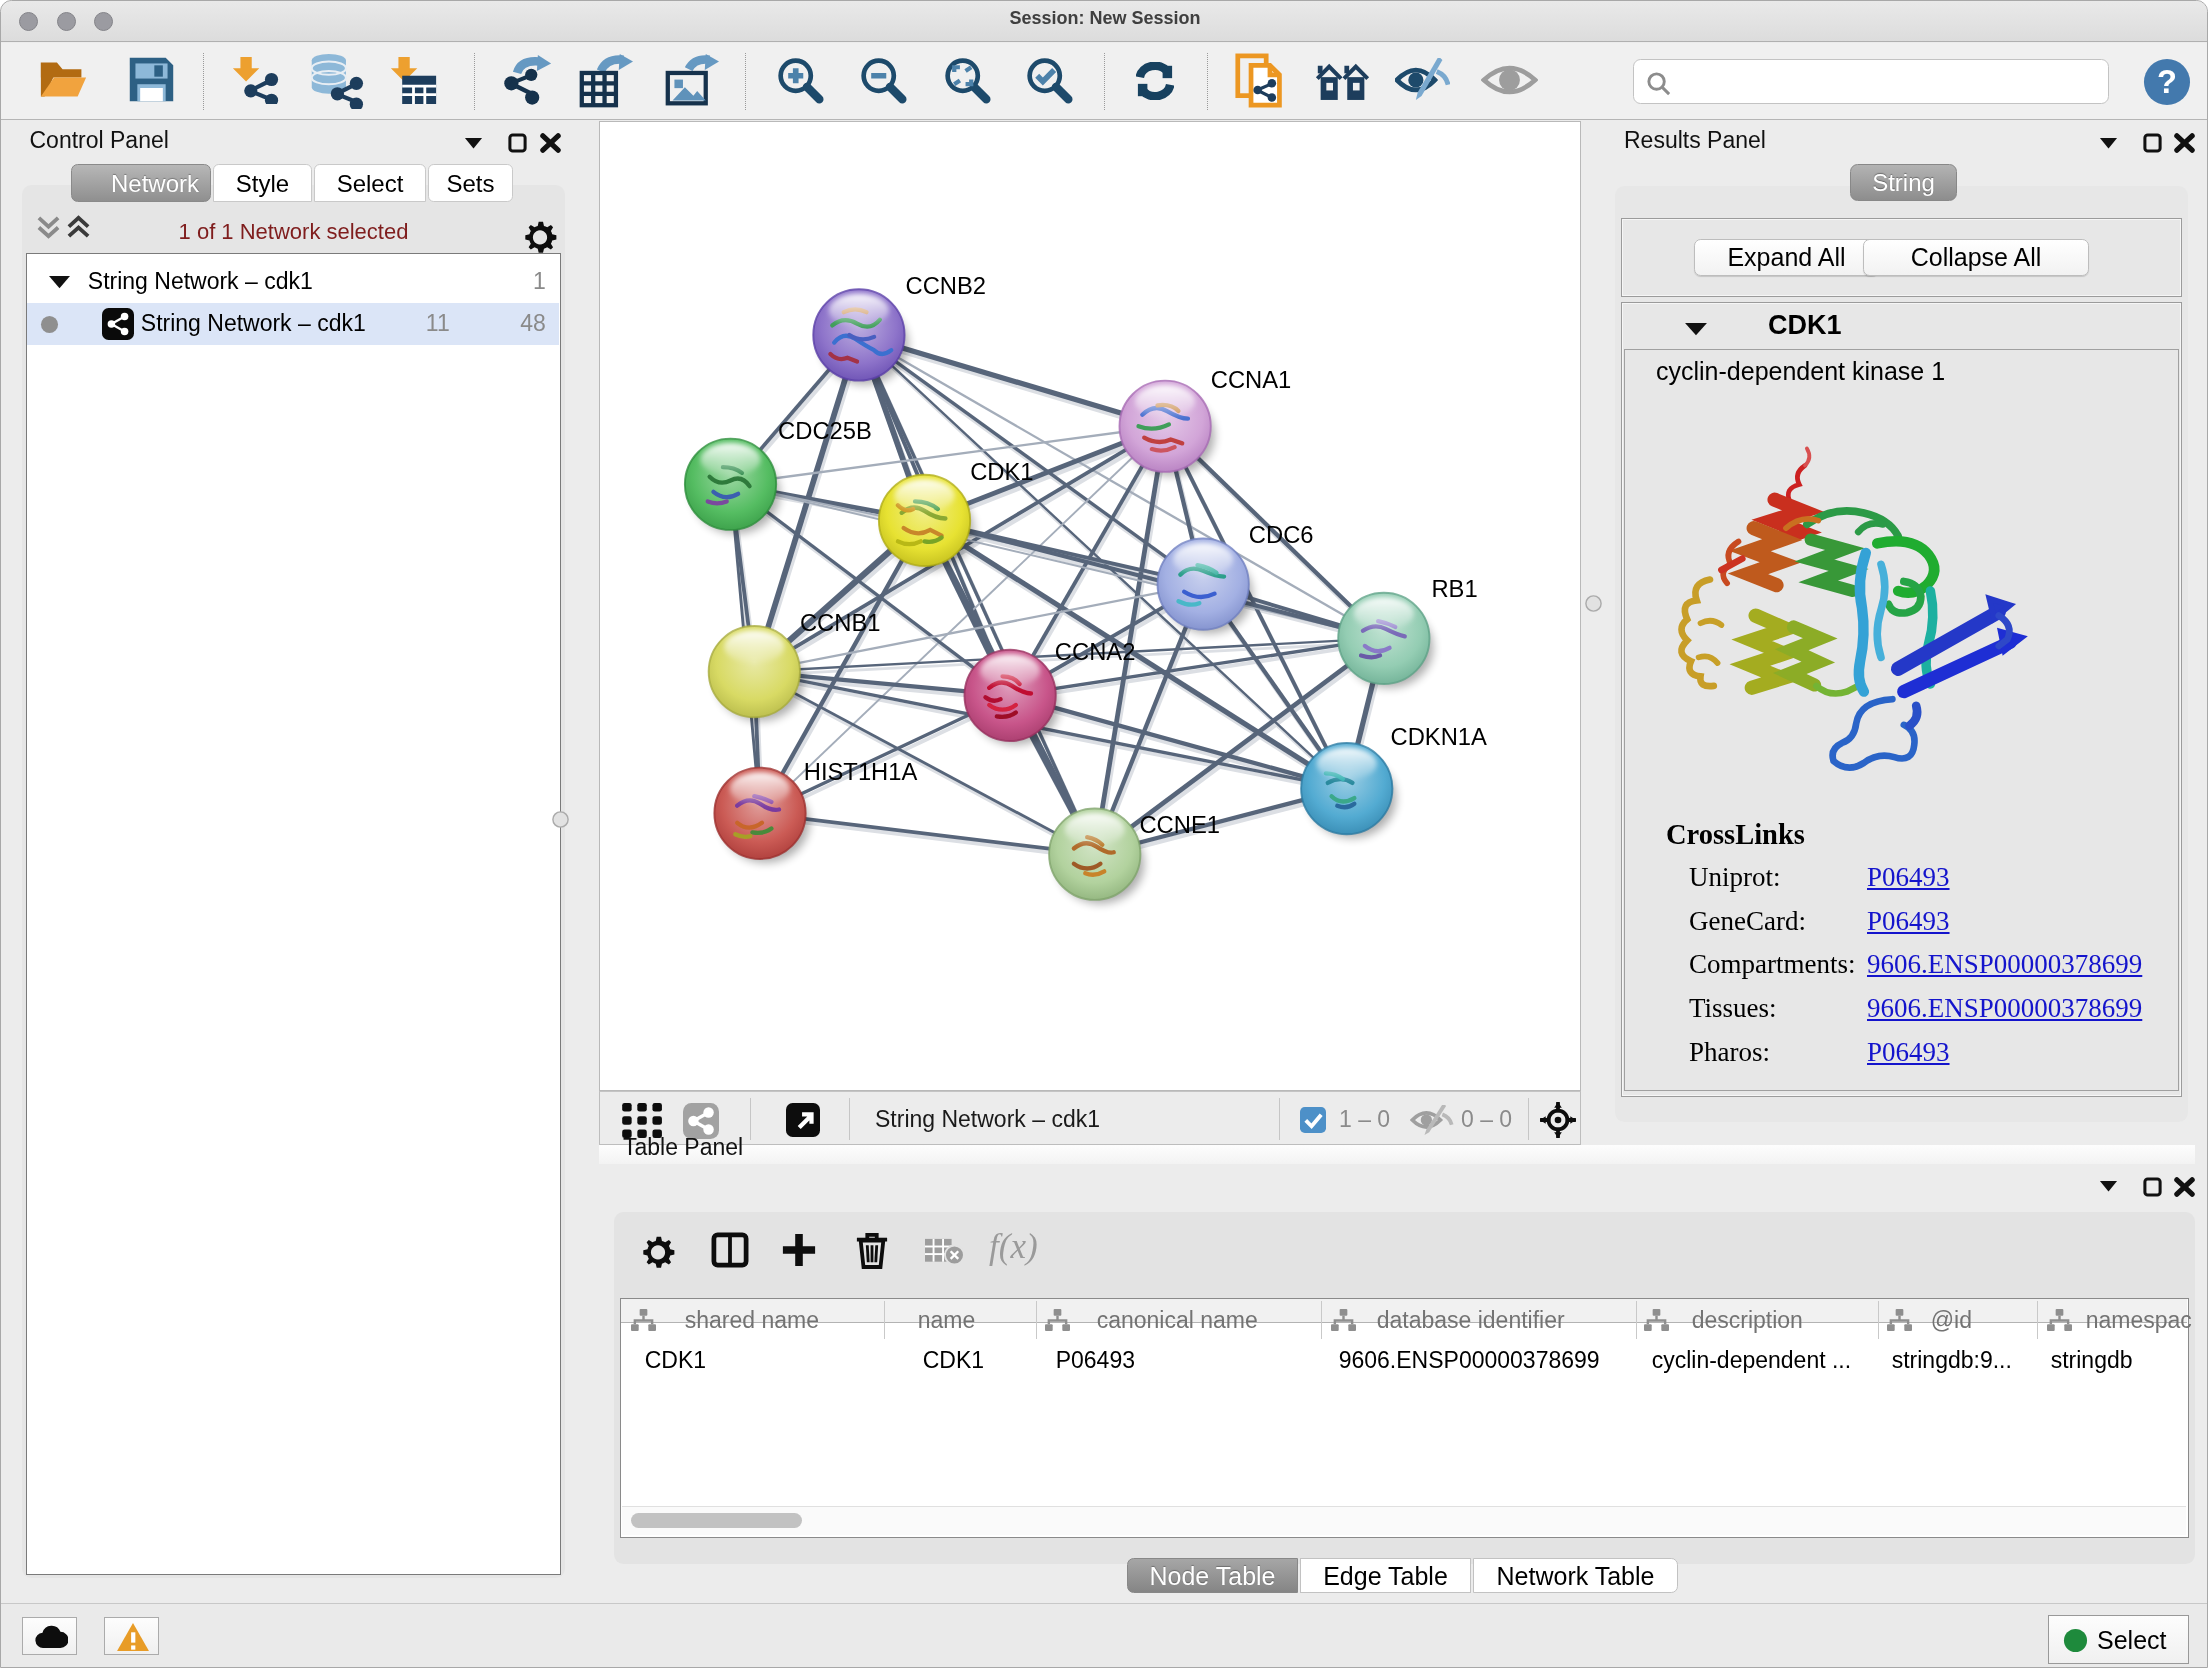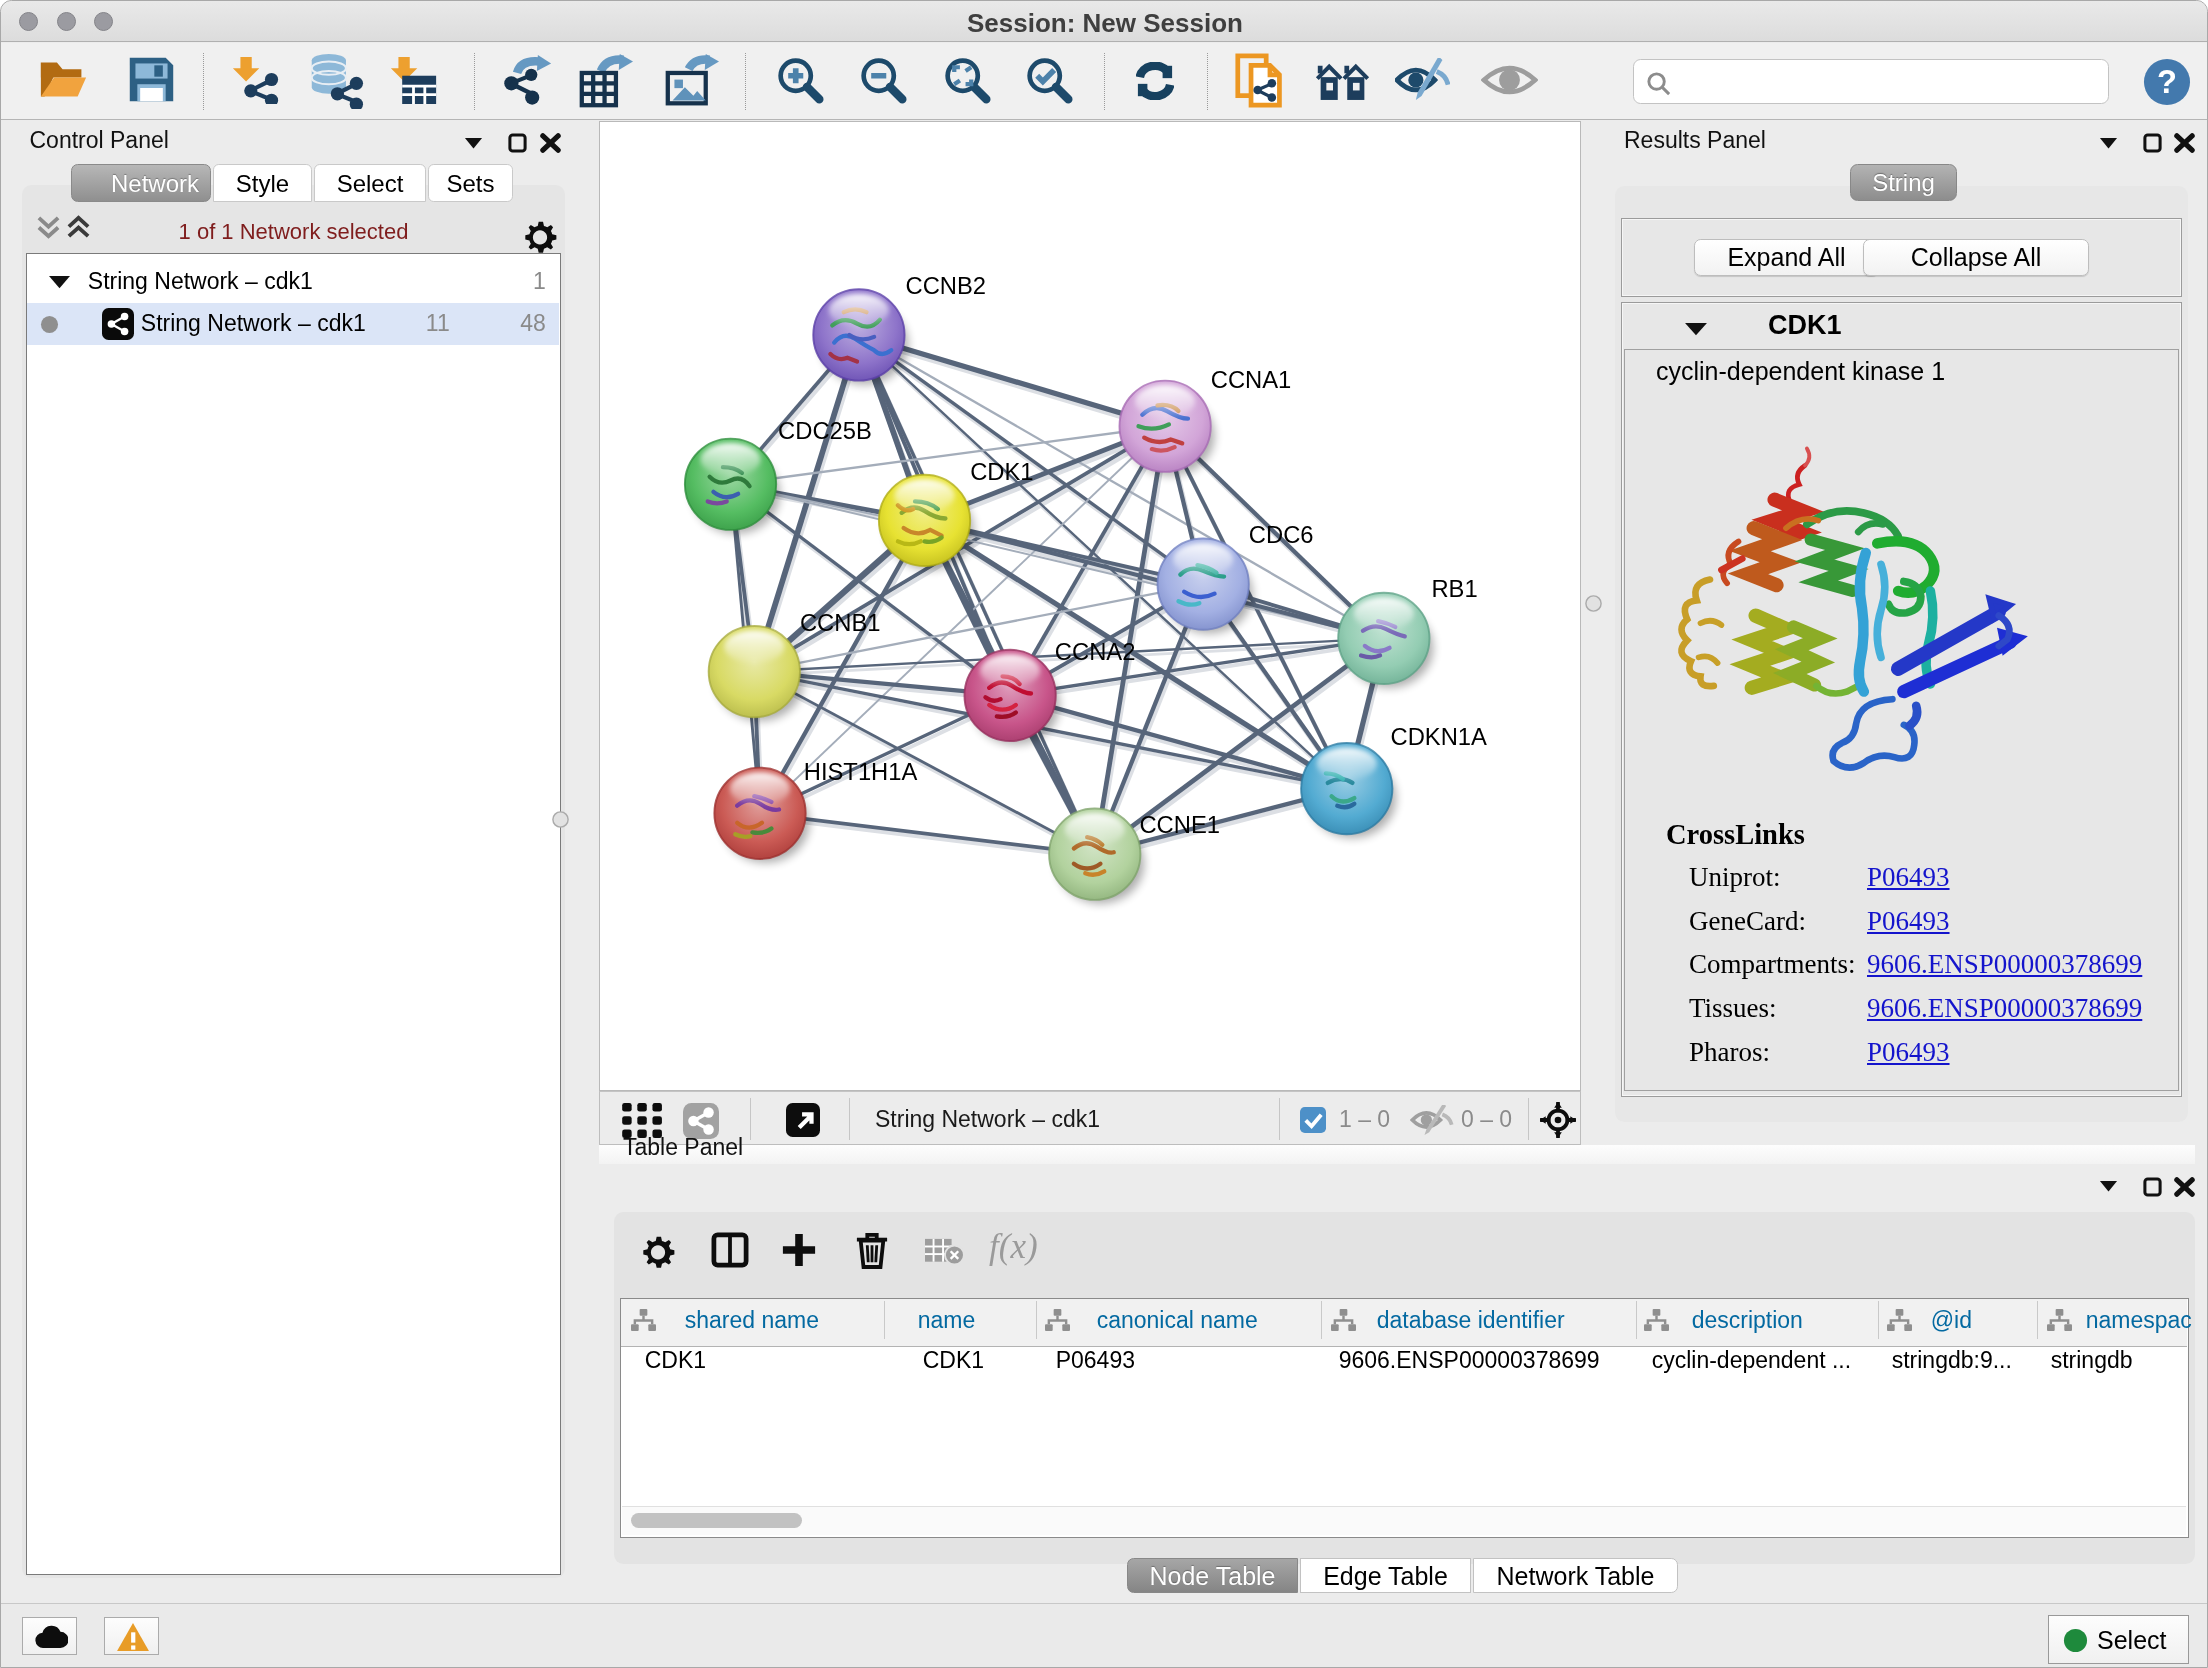--- a/index.html
+++ b/index.html
@@ -2,21 +2,21 @@
 <html style="font-size:15px"><head>
 <meta charset="utf-8">
 <style>
 * { margin:0; padding:0; box-sizing:border-box; }
 html,body { width:2208px; height:1668px; background:#fff; font-family:"Liberation Sans", sans-serif; }
 #win { position:absolute; left:0; top:0; width:2208px; height:1668px; background:#ececec; border-radius:11.4px 11.4px 0 0; overflow:hidden; border:1px solid #a8a8a8; }
 .abs { position:absolute; }
 
 #titlebar { position:absolute; left:0; top:0; width:2208px; height:41px; background:linear-gradient(#e9e9e9,#dcdcdc); border-bottom:1px solid #b0b0b0; border-radius:11.4px 11.4px 0 0; }
 #titlebar .tl { position:absolute; top:11.4px; width:19px; height:19px; border-radius:50%; background:#9b9ba1; border:1px solid #848489; }
-#title { position:absolute; top:6.7px; left:0; width:2208px; text-align:center; font-size:26px; font-weight:bold; color:#3f3f3f; }
+#title { position:absolute; top:6.7px; left:0; width:2208px; text-align:center; font-size:18px; font-weight:bold; color:#3f3f3f; }
 
 #toolbar { position:absolute; left:0; top:42px; width:2208px; height:77px; background:#f0f0f0; border-bottom:1px solid #b5b5b5; }
 .tbsep { position:absolute; top:9.5px; height:57px; width:0; border-left:1.9px dotted #9a9a9a; }
 #searchbox { position:absolute; left:1632px; top:16px; width:476px; height:45px; background:#fff; border:1px solid #c3c3c3; border-radius:7.6px; }
 
 .ptitle { font-size:23px; color:#111; }
 
 #cp-tabs .tab { position:absolute; z-index:3; top:0; height:38px; text-align:center; font-size:24px; line-height:38px; }
 .tab-white { background:#ffffff; border:1px solid #c9c9c9; color:#000; }
 .tab-sel { background:linear-gradient(#b7b7b7,#8f8f8f); color:#fff; border:1px solid #8a8a8a; border-radius:6.7px; text-shadow:0 -1px 1px rgba(0,0,0,0.3);padding-left:28px; }
@@ -31,21 +31,21 @@
 #hsplit { position:absolute; left:598px; top:1144px; width:1596px; height:19px; background:linear-gradient(#fdfdfd,#f3f3f3); }
 
 #rp-box { position:absolute; left:1614px; top:185px; width:573px; height:936px; background:#e7e7e7; border-radius:9.5px; }
 .etched { border:1px solid #9b9b9b; box-shadow:inset 0 0 0 1px #f6f6f6; }
 .btn { position:absolute; background:linear-gradient(#ffffff,#f2f2f2); border:1px solid #bdbdbd; border-radius:6.7px; text-align:center; font-size:25px; color:#000; }
 .seriflink { font-family:"Liberation Serif", serif; color:#1414cc; text-decoration:underline; }
 .serif { font-family:"Liberation Serif", serif; }
 
 #tp-box { position:absolute; left:613px; top:1211px; width:1581px; height:352px; background:#e3e3e3; border-radius:9.5px; }
 #tp-table { position:absolute; left:5.7px; top:86px; width:1569px; height:240px; background:#fff; border:1.9px solid #8a8a8a; }
-#tp-header { position:absolute; left:0; top:0; width:1566px; height:48px; background:#f1f1f1; border-bottom:1px solid #b3b3b3; font-size:23px; color:#0369a1; }
+#tp-header { position:absolute; left:0; top:0; width:1566px; height:24px; background:#f1f1f1; border-bottom:1px solid #b3b3b3; font-size:23px; color:#737373; }
 .hdrsep { position:absolute; top:1.9px; height:38px; width:1px; background:#c9c9c9; }
 .btab { position:absolute; top:1557px; height:35px; font-size:25px; text-align:center; line-height:34px; }
 
 #statusbar { position:absolute; left:0; top:1602px; width:2208px; height:67px; background:#eaeaea; border-top:1px solid #c8c8c8; }
 .sbtn { position:absolute; background:linear-gradient(#fdfdfd,#f0f0f0); border:1px solid #ababab; }
 </style>
 </head>
 <body>
 <div id="win">
   <div id="titlebar">

